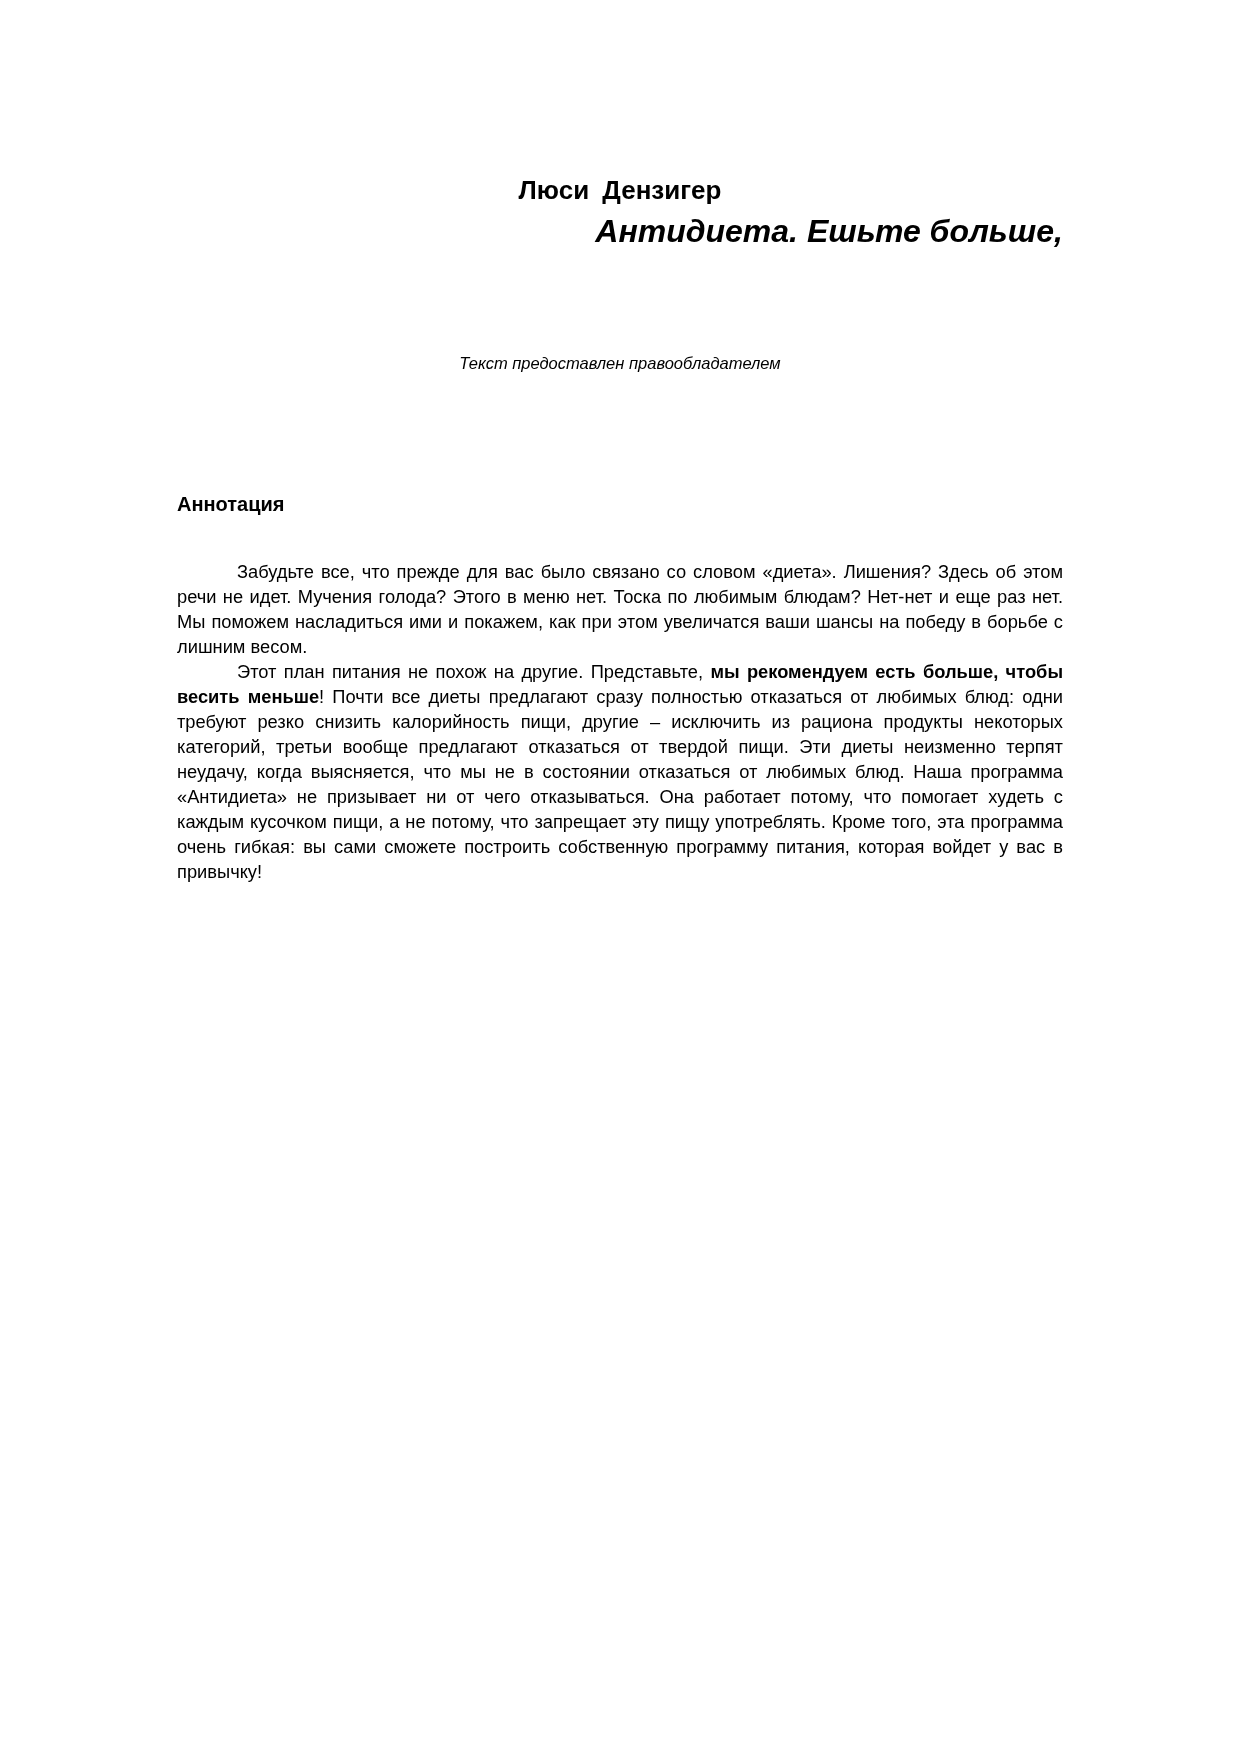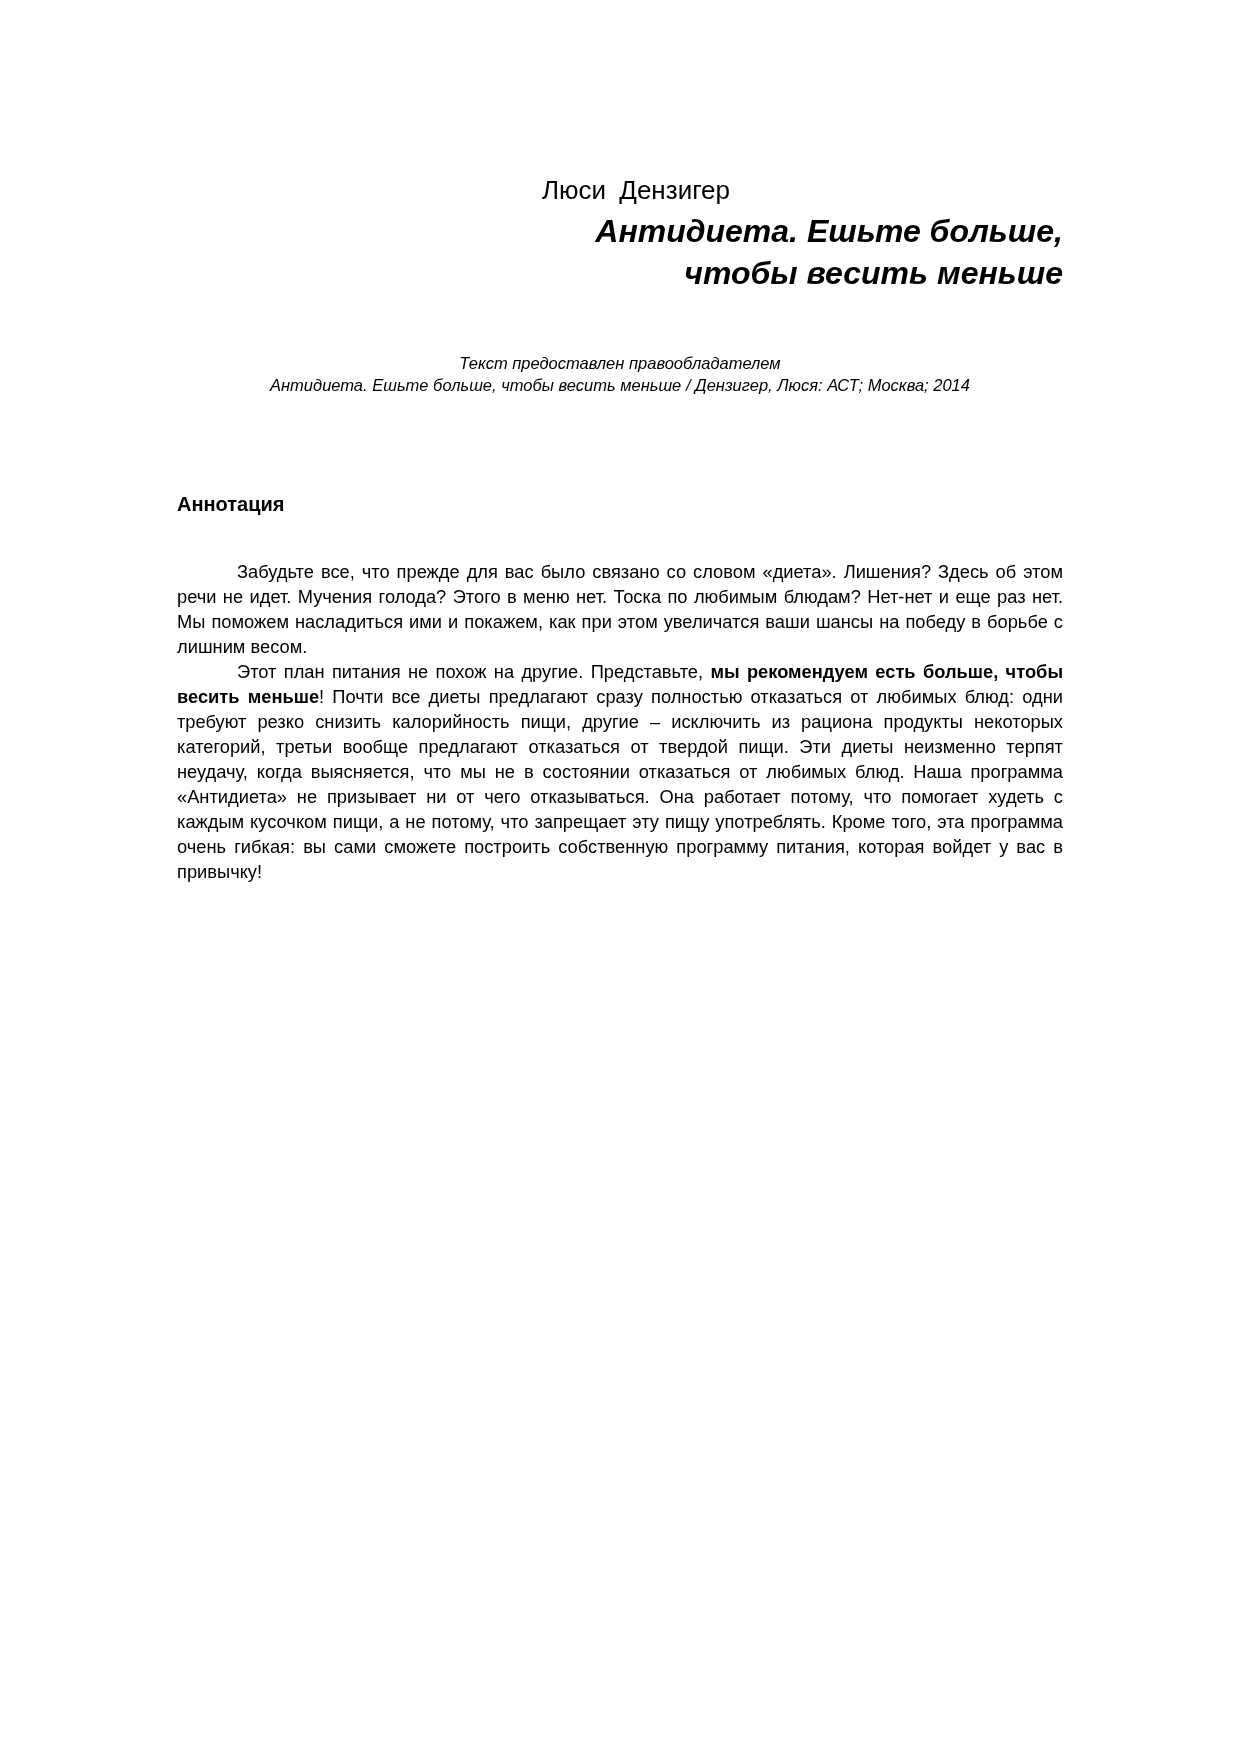--- a/index.html
+++ b/index.html
@@ -17,24 +17,24 @@
     }
     .page {
       position: absolute;
       left: 177px;
       top: 0;
       width: 886px;
     }
     .author {
       position: absolute;
       top: 175px;
-      left: 16px;
+      left: 0;
       width: 886px;
       text-align: center;
-      font-weight: normal;
+      font-weight: bold;
       font-size: 26px;
       line-height: 30px;
       word-spacing: 6px;
     }
     .title {
       position: absolute;
       top: 210px;
       left: 0;
       width: 886px;
       text-align: right;
@@ -82,26 +82,24 @@
     .annotation-body b { font-weight: bold; }
   </style>
 </head>
 <body>
 
 <div class="page">
   <div class="author">Люси  Дензигер</div>
 
   <div class="title">
     <div>Антидиета. Ешьте больше,</div>
-    <div>чтобы весить меньше</div>
   </div>
 
   <div class="meta">
     <div>Текст предоставлен правообладателем</div>
-    <div>Антидиета. Ешьте больше, чтобы весить меньше / Дензигер, Люся: АСТ; Москва; 2014</div>
   </div>
 
   <div class="annotation-heading">Аннотация</div>
 
   <div class="annotation-body">
     <p>Забудьте все, что прежде для вас было связано со словом «диета». Лишения? Здесь об этом речи не идет. Мучения голода? Этого в меню нет. Тоска по любимым блюдам? Нет-нет и еще раз нет. Мы поможем насладиться ими и покажем, как при этом увеличатся ваши шансы на победу в борьбе с лишним весом.</p>
     <p><span>Этот план питания не похож на другие. Представьте, </span><b>мы рекомендуем есть больше, чтобы весить меньше</b><span>! Почти все диеты предлагают сразу полностью отказаться от любимых блюд: одни требуют резко снизить калорийность пищи, другие – исключить из рациона продукты некоторых категорий, третьи вообще предлагают отказаться от твердой пищи. Эти диеты неизменно терпят неудачу, когда выясняется, что мы не в состоянии отказаться от любимых блюд. Наша программа «Антидиета» не призывает ни от чего отказываться. Она работает потому, что помогает худеть с каждым кусочком пищи, а не потому, что запрещает эту пищу употреблять. Кроме того, эта программа очень гибкая: вы сами сможете построить собственную программу питания, которая войдет у вас в привычку!</span></p>
   </div>
 </div>
 

